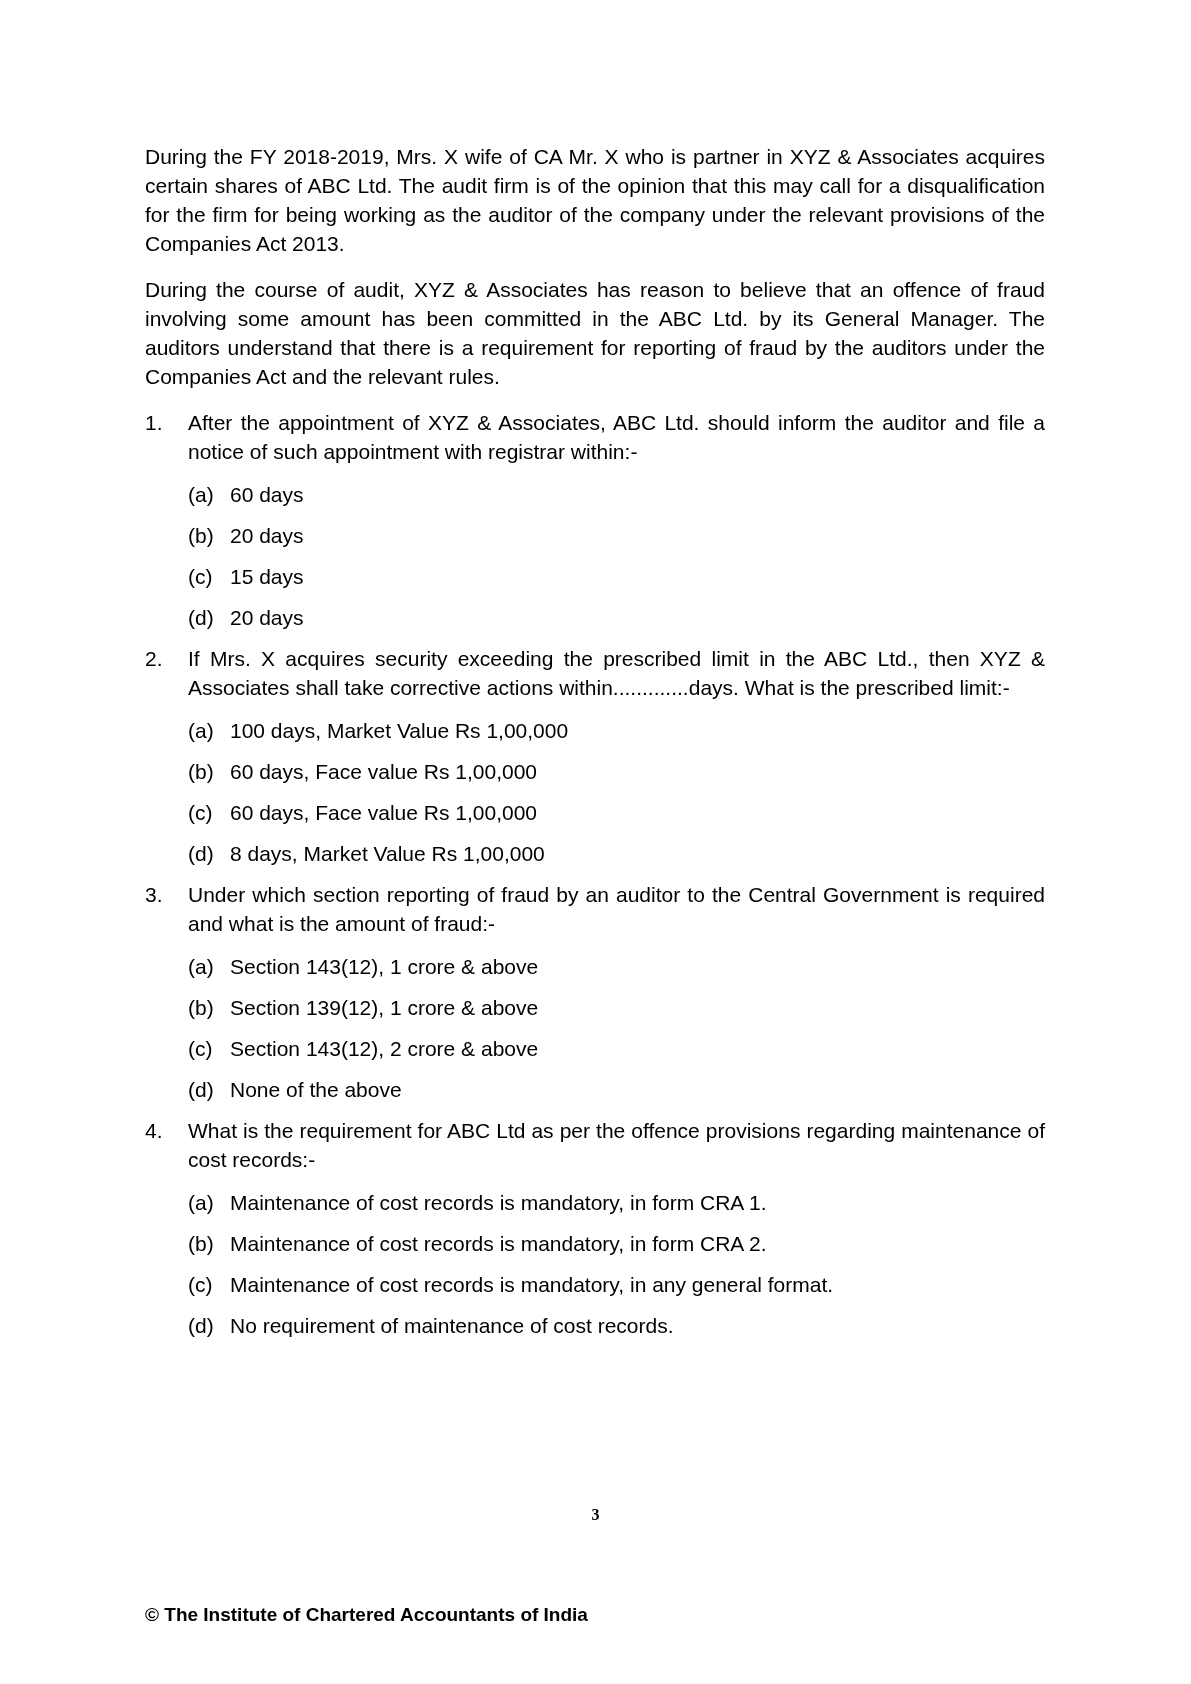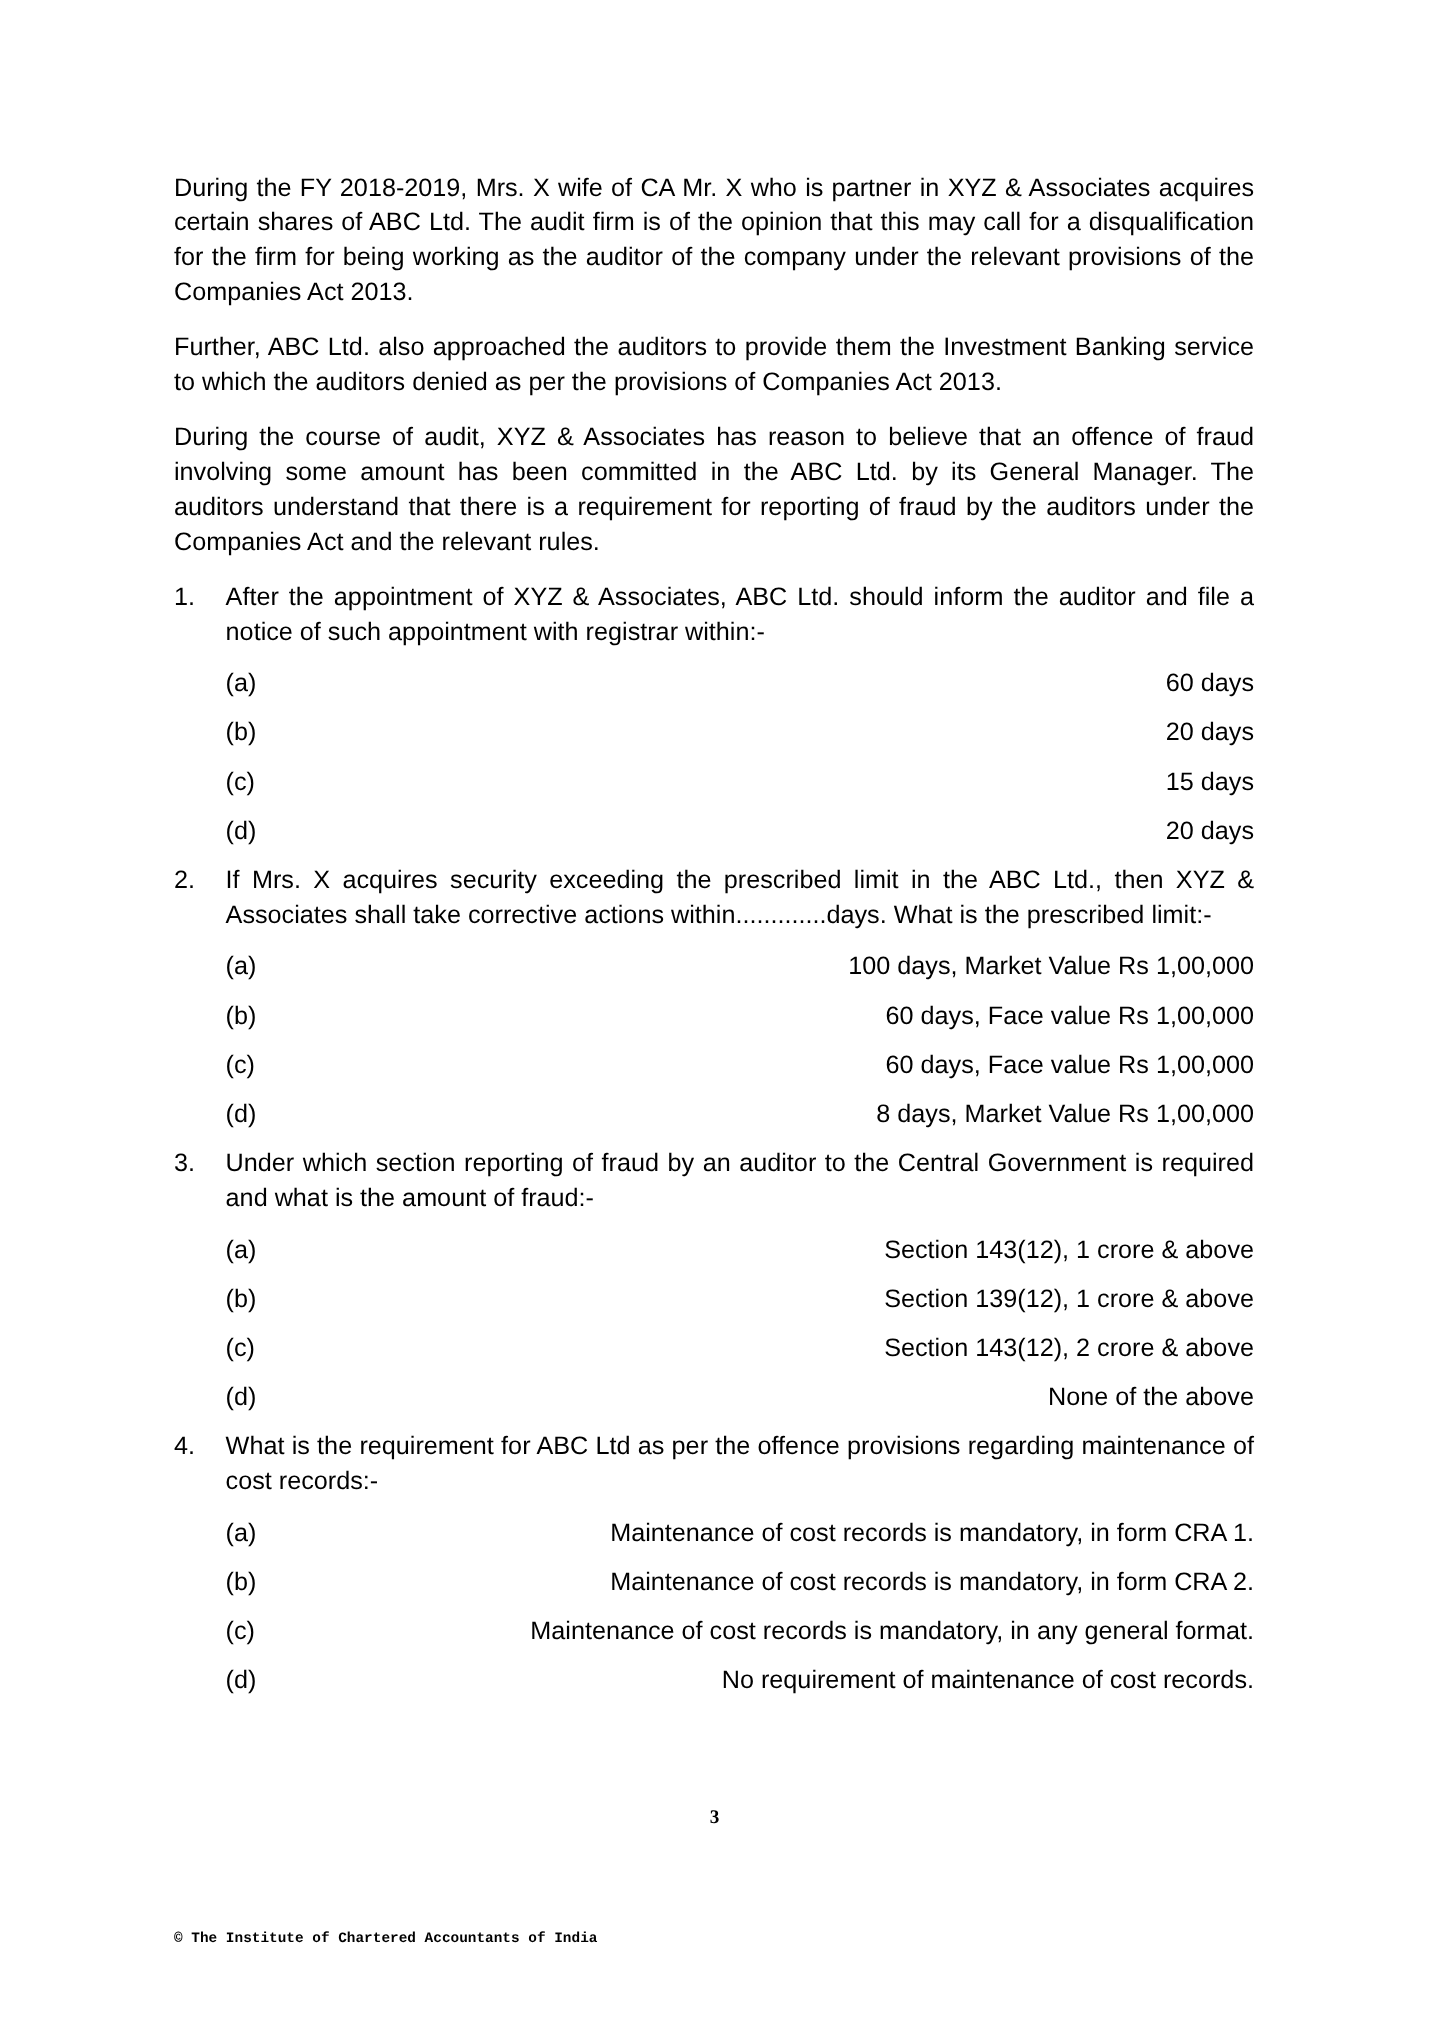--- a/index.html
+++ b/index.html
@@ -38,50 +38,49 @@
     text-align: justify;
   }
   .option {
     display: flex;
     margin: 0 0 12px 43px;
   }
   .opt-label {
     flex: none;
     width: 42px;
   }
-  .opt-text { flex: 1; text-align: right; }
+  .opt-text { flex: 1; }
   .page-number {
     position: absolute;
     top: 1504px;
     left: 0;
     width: 100%;
     text-align: center;
     font-family: "Liberation Serif", "DejaVu Serif", serif;
     font-weight: bold;
     font-size: 16px;
     line-height: 22px;
   }
   .footer {
     position: absolute;
     top: 1603px;
     left: 145px;
-    font-family: Liberation Mono, monospace;
+    font-family: Liberation Sans, sans-serif;
     font-weight: bold;
-    font-size: 12px;
+    font-size: 19px;
     line-height: 24px;
   }
 </style>
 </head>
 <body>
 
 <div class="page">
   <div class="content">
 
     <p class="para">During the FY 2018-2019, Mrs. X wife of CA Mr. X who is partner in XYZ &amp; Associates acquires certain shares of ABC Ltd. The audit firm is of the opinion that this may call for a disqualification for the firm for being working as the auditor of the company under the relevant provisions of the Companies Act 2013.</p>
-    <p class="para">Further, ABC Ltd. also approached the auditors to provide them the Investment Banking service to which the auditors denied as per the provisions of Companies Act 2013.</p>
     <p class="para">During the course of audit, XYZ &amp; Associates has reason to believe that an offence of fraud involving some amount has been committed in the ABC Ltd. by its General Manager. The auditors understand that there is a requirement for reporting of fraud by the auditors under the Companies Act and the relevant rules.</p>
 
     <div class="question">
       <div class="q-stem">
         <span class="q-num">1.</span>
         <div class="q-text">After the appointment of XYZ &amp; Associates, ABC Ltd. should inform the auditor and file a notice of such appointment with registrar within:-</div>
       </div>
       <div class="option">
         <span class="opt-label">(a)</span>
         <span class="opt-text">60 days</span>

